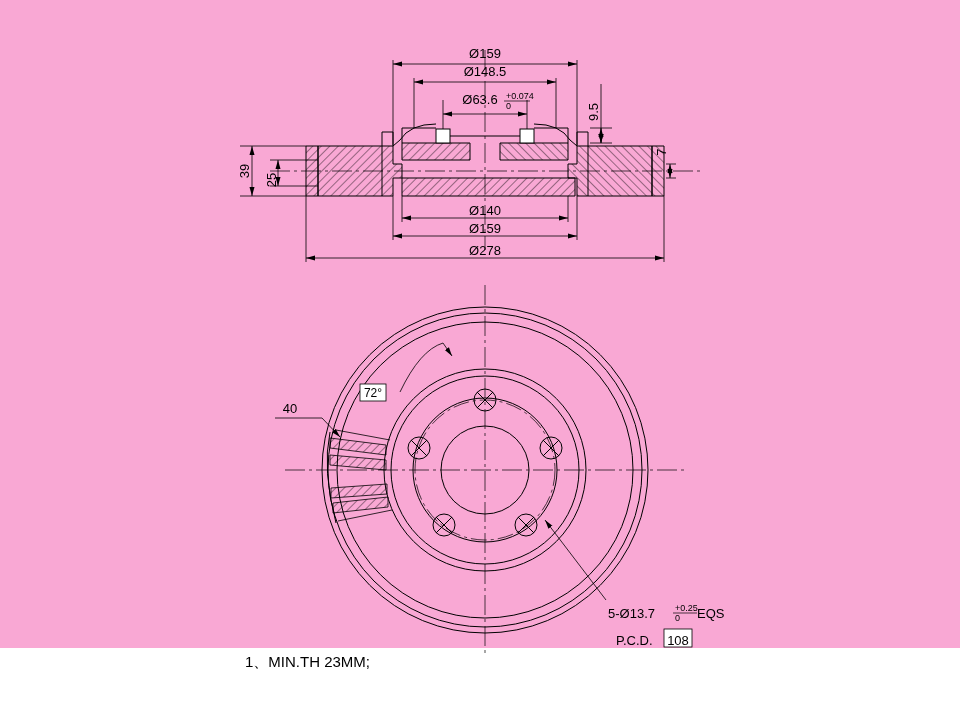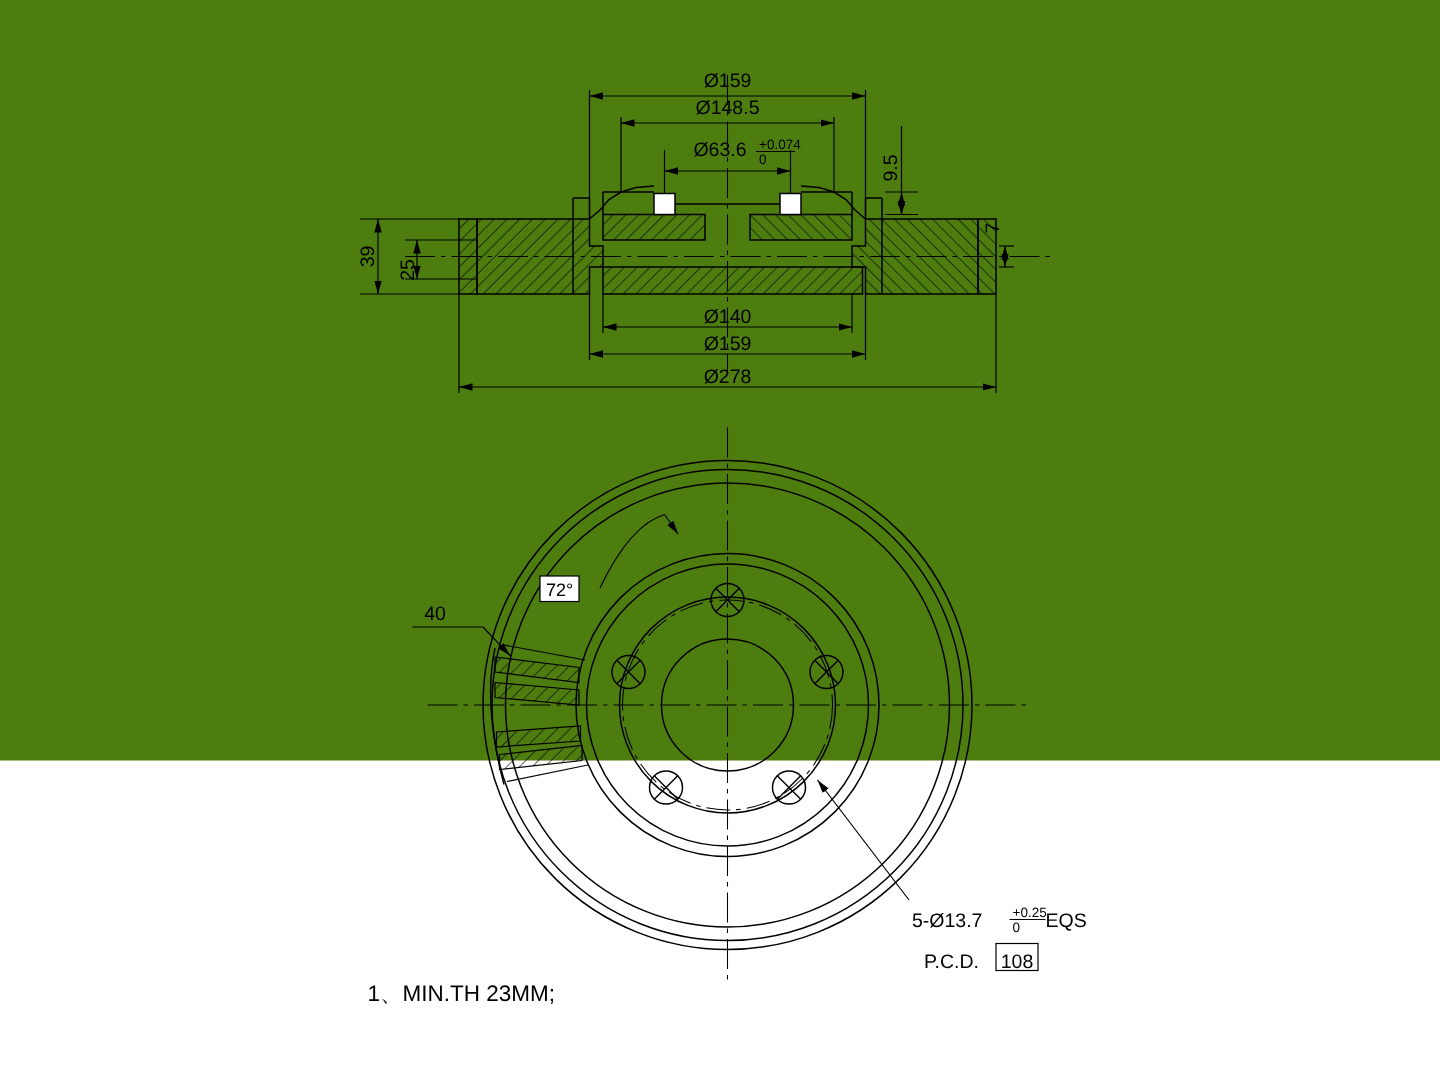--- a/index.html
+++ b/index.html
@@ -1,17 +1,17 @@
 <!DOCTYPE html>
 <html><head>
 <meta charset="utf-8">
 <style>
   html,body{margin:0;padding:0;background:#ffffff;}
   body{width:960px;height:720px;overflow:hidden;font-family:"Liberation Sans",sans-serif;}
-  #stage{position:relative;width:960px;height:507px;background:#4d7c0f;}
+  #stage{position:relative;width:960px;height:648px;background:#f9a8d4;}
   svg{display:block;}
   text{font-family:"Liberation Sans",sans-serif;fill:#000;}
   .dimtext{font-size:13px;}
   .smalltext{font-size:9px;}
   .notetext{font-size:15px;}
   .boxtext{font-size:12px;}
 </style>
 </head>
 <body>
 

